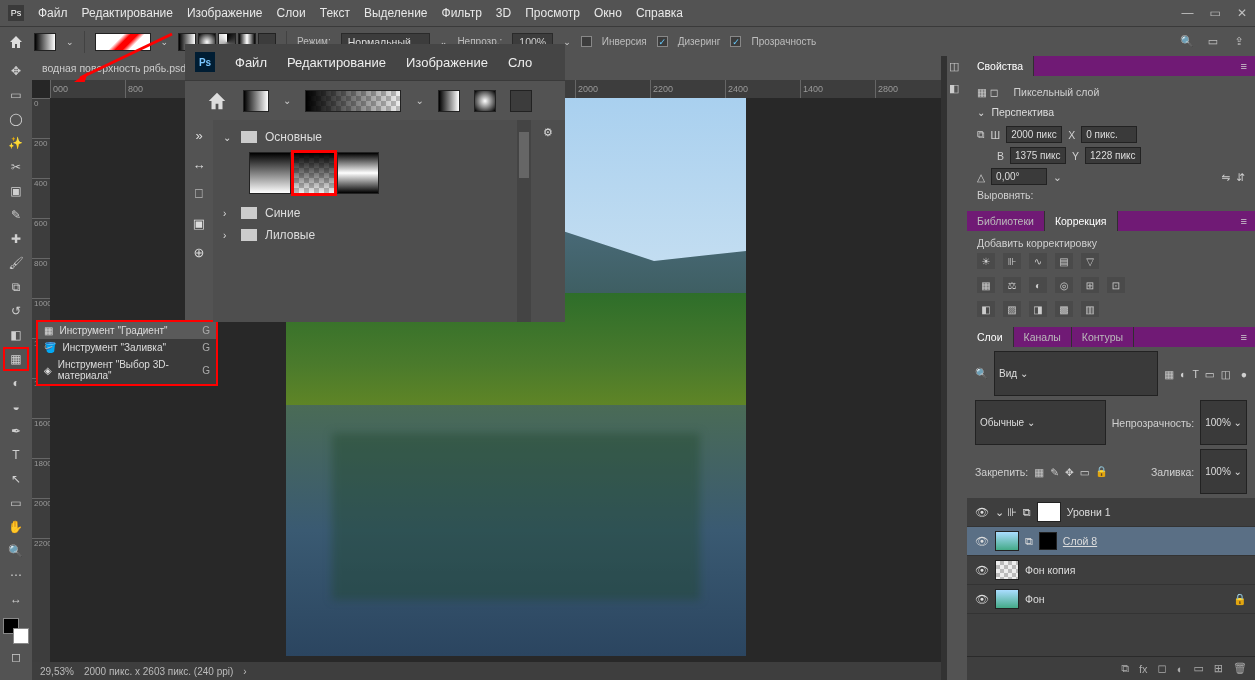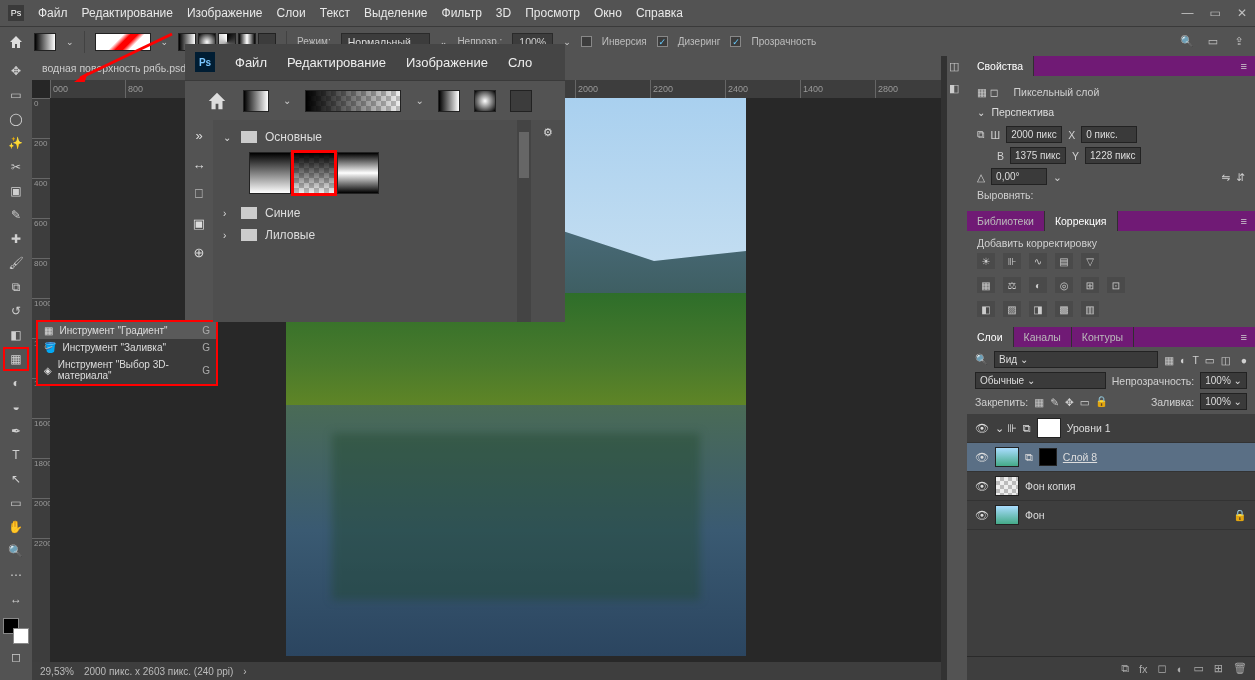--- a/index.html
+++ b/index.html
@@ -62,21 +62,21 @@
   .prop-row input { width:56px; background:#3a3a3a; border:1px solid #222; color:#ddd; font-size:10px; padding:2px 4px;}
   .collapsible { display:flex; align-items:center; gap:6px; padding:4px 0; color:#ddd; cursor:pointer;}
   .collapsible::before { content:"⌄"; font-size:10px;}
 
   .adjust-grid { display:flex; flex-wrap:wrap; gap:8px; padding:4px 0;}
   .adjust-grid .ai { width:18px; height:16px; background:#4a4a4a; color:#ccc; font-size:10px; display:flex; align-items:center; justify-content:center;}
 
   .layers { flex:1; display:flex; flex-direction:column; min-height:0;}
   .layers-opts { padding:4px 8px; display:flex; flex-direction:column; gap:4px; background:#535353;}
   .lo-row { display:flex; align-items:center; gap:6px; font-size:10.5px;}
-  .lo-row select, .lo-row .selbox { background:#3a3a3a; border:1px solid #222; color:#ddd; font-size:10px; padding:2px 4px;}
+  .lo-row select, .lo-row .selbox { background:#3a3a3a; border:1px solid #222; color:#ddd; font-size:10px; padding:16px 4px;}
   .layer-list { flex:1; overflow:auto; background:#3e3e3e;}
   .layer { display:flex; align-items:center; gap:6px; padding:4px 8px; border-bottom:1px solid #333; color:#ddd;}
   .layer.sel { background:#5a6f85;}
   .eye { width:14px; text-align:center;}
   .thumb { width:24px; height:20px; background:repeating-conic-gradient(#bbb 0 25%,#eee 0 50%) 0 0/8px 8px; border:1px solid #222;}
   .thumb.white{background:#fff;}
   .thumb.img { background:linear-gradient(#adf,#4a8);}
   .mask { width:18px; height:18px; background:#fff; border:1px solid #222;}
   .layer-name { font-size:10.5px;}
   .layer-name.u { text-decoration:underline;}

